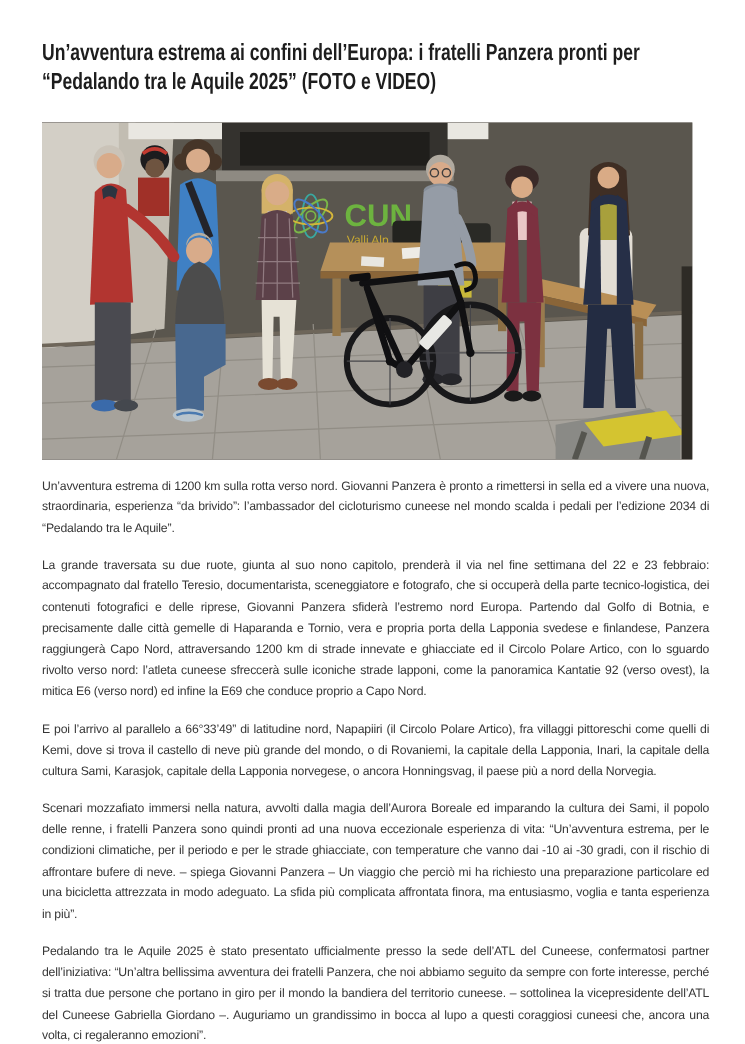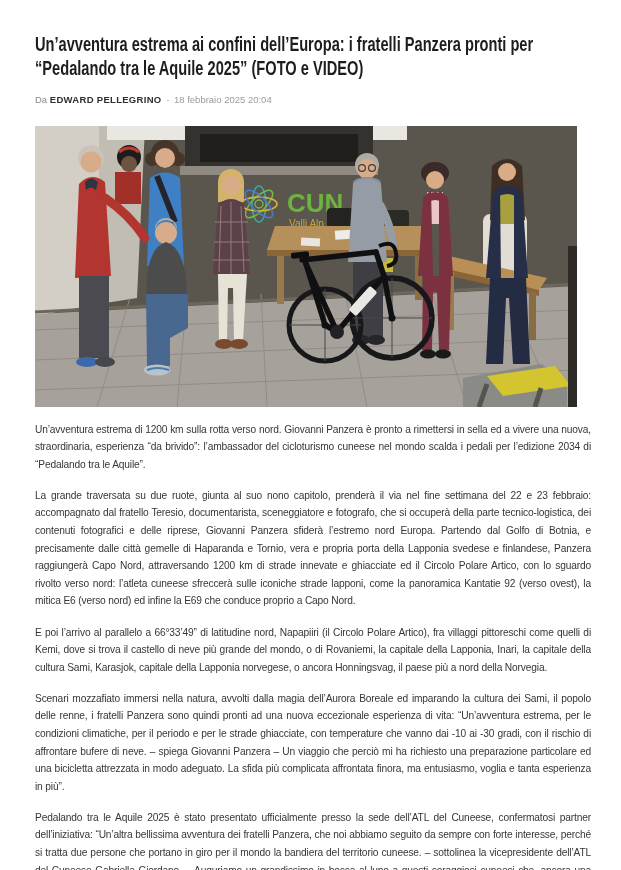--- a/index.html
+++ b/index.html
@@ -67,26 +67,20 @@
   .article-body p { margin: 0 0 13.5px 0; }
 </style>
 </head>
 <body>
 
 <div class="container">
 
   <h1 class="article-title">Un’avventura estrema ai confini dell’Europa: i fratelli Panzera pronti per “Pedalando tra le Aquile 2025” (FOTO e VIDEO)</h1>
 
 
-  <div class="byline">
-    <span>Da</span>
-    <span class="author">EDWARD PELLEGRINO</span>
-    <span class="sep">-</span>
-    <span class="date">18 febbraio 2025 20:04</span>
-  </div>
 
   <figure class="article-photo">
     <svg width="542" height="281" viewBox="0 0 542 281" xmlns="http://www.w3.org/2000/svg">
 
       <rect x="0" y="0" width="542" height="281" fill="#5a564e"></rect>
 
       <polygon points="0,0 78,0 64,178 0,190" fill="#d3cfc6"></polygon>
       <polygon points="64,0 110,0 102,172 64,178" fill="#c2bdb2"></polygon>
 
       <rect x="72" y="0" width="300" height="14" fill="#e9e7e1"></rect>

